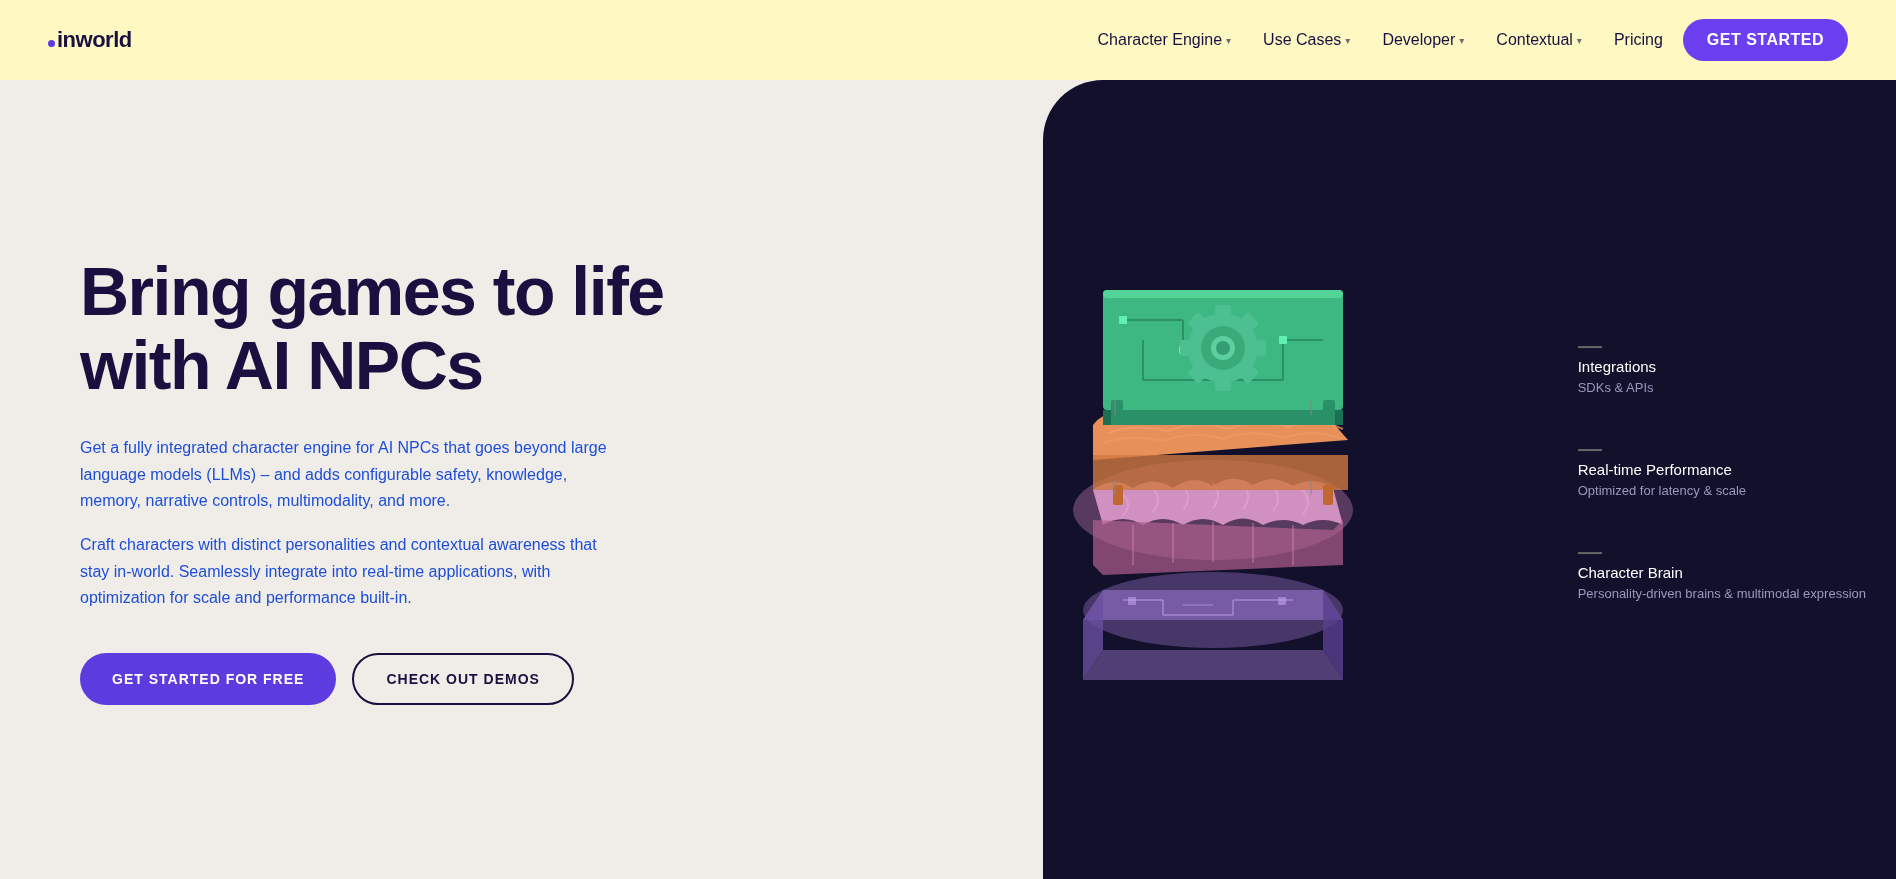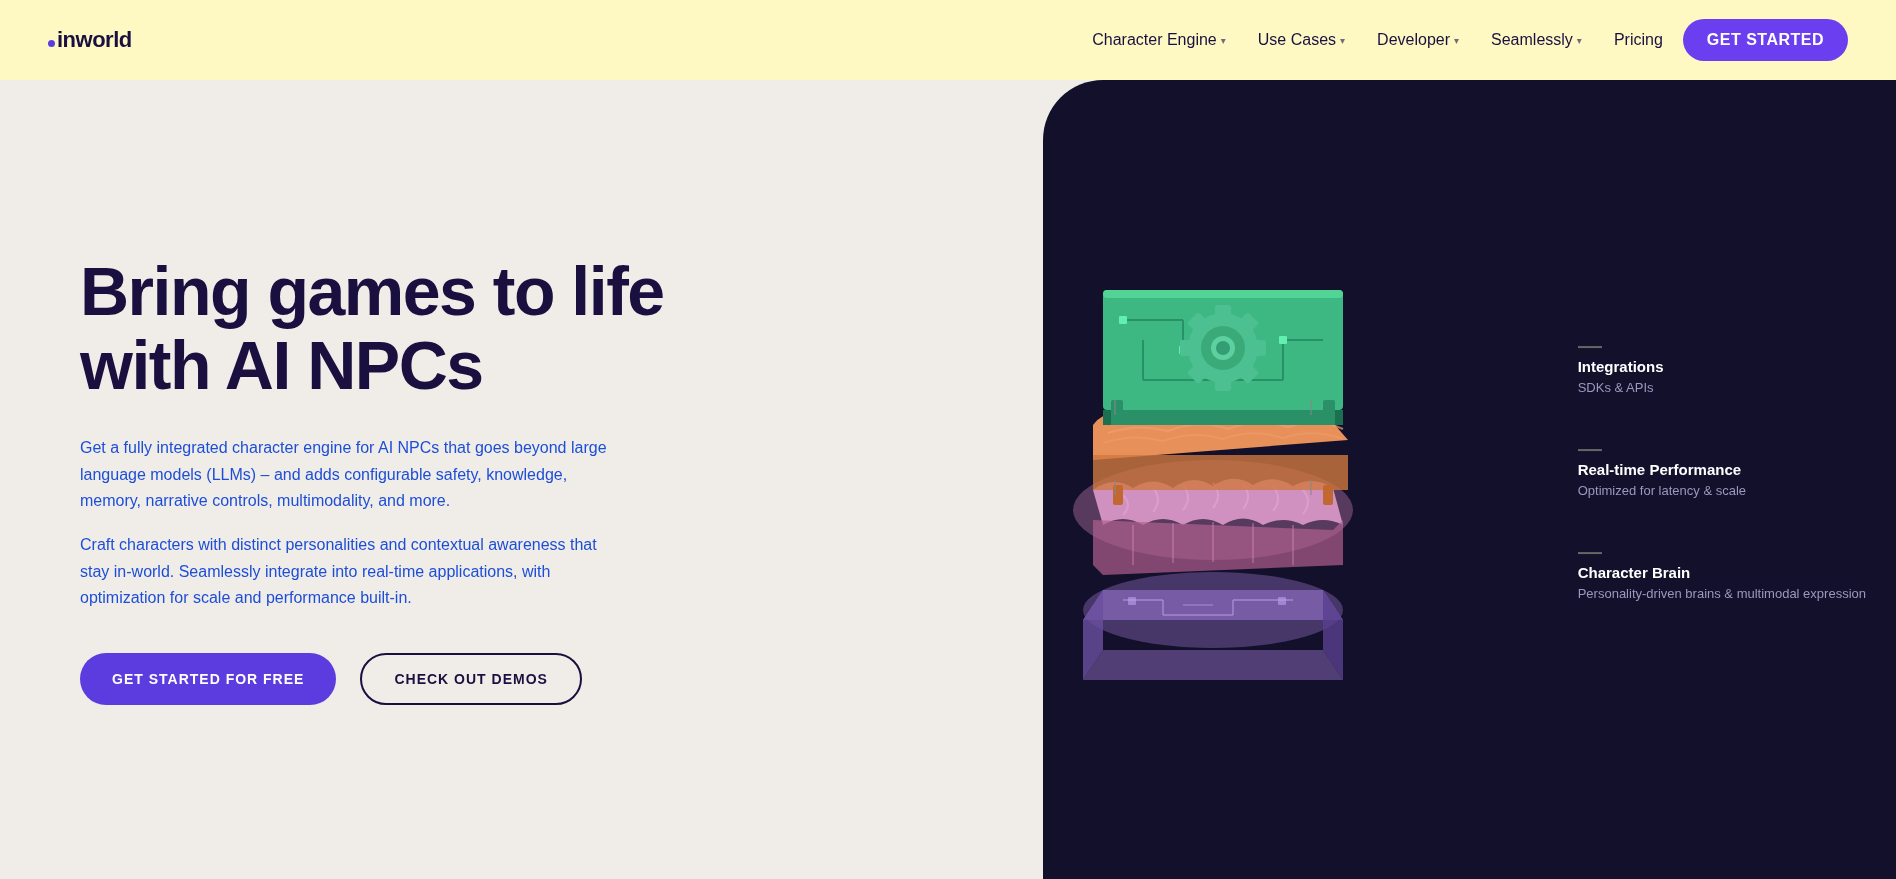--- a/index.html
+++ b/index.html
@@ -106,21 +106,21 @@
     .hero-desc {
       font-size: 16px;
       color: #1d4ed8;
       line-height: 1.65;
       margin-bottom: 18px;
       max-width: 530px;
     }
 
     .hero-buttons {
       display: flex;
-      gap: 24px;
+      gap: 16px;
       margin-top: 24px;
     }
 
     .btn-primary {
       background: #5c3cde;
       color: #fff;
       border: none;
       border-radius: 50px;
       padding: 16px 32px;
       font-size: 14px;
@@ -165,21 +165,21 @@
 
     .feature-dash {
       width: 24px;
       height: 2px;
       background: #666;
       margin-bottom: 6px;
     }
 
     .feature-title {
       font-size: 15px;
-      font-weight: 700;
+      font-weight: 400;
       color: #fff;
     }
 
     .feature-desc {
       font-size: 13px;
       color: #9b97be;
       line-height: 1.4;
     }
 
     
@@ -226,21 +226,21 @@
       </a>
     </li>
     <li>
       <a href="#">
         <span>Developer</span>
         <span class="chevron">▾</span>
       </a>
     </li>
     <li>
       <a href="#">
-        <span>Seamlessly</span>
+        <span>Contextual</span>
         <span class="chevron">▾</span>
       </a>
     </li>
     <li>
       <a href="#">
         <span>Pricing</span>
       </a>
     </li>
     <li>
       <a href="#" class="nav-cta">

